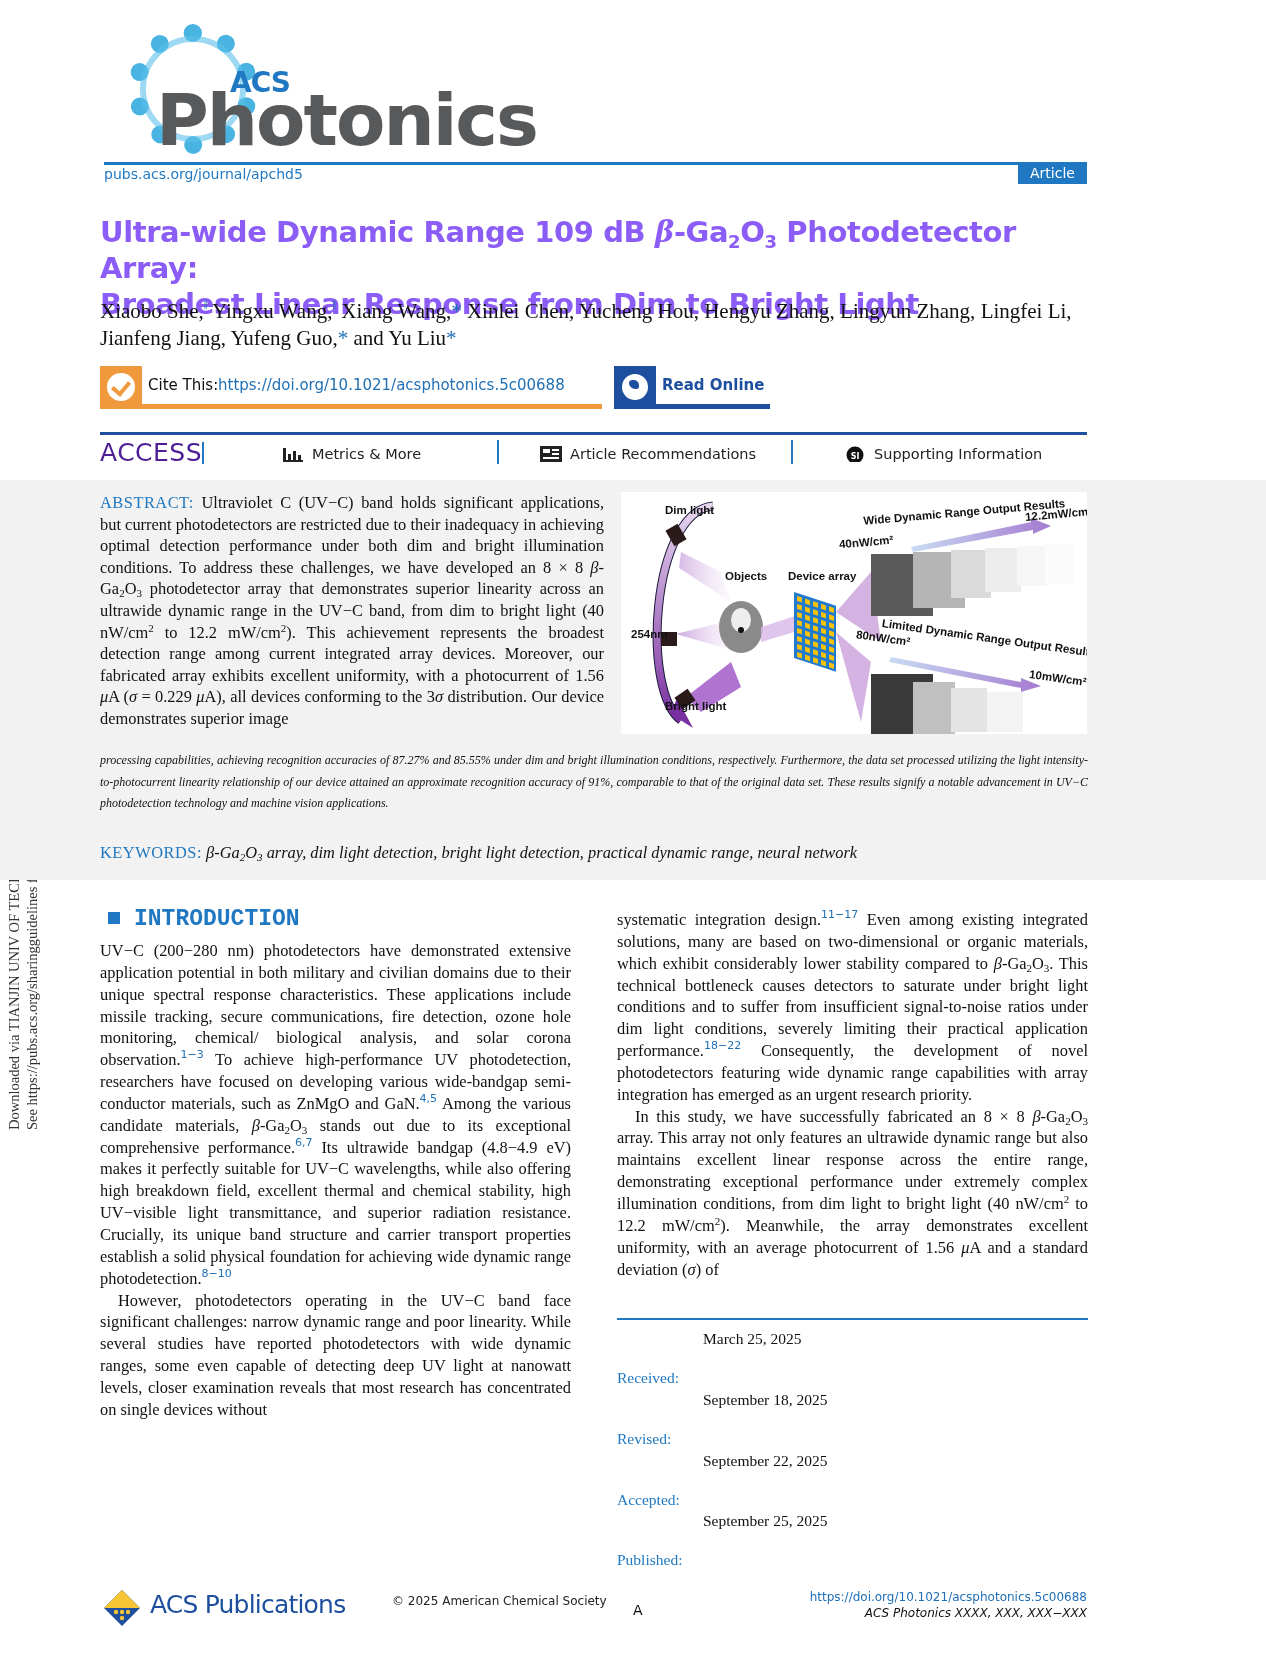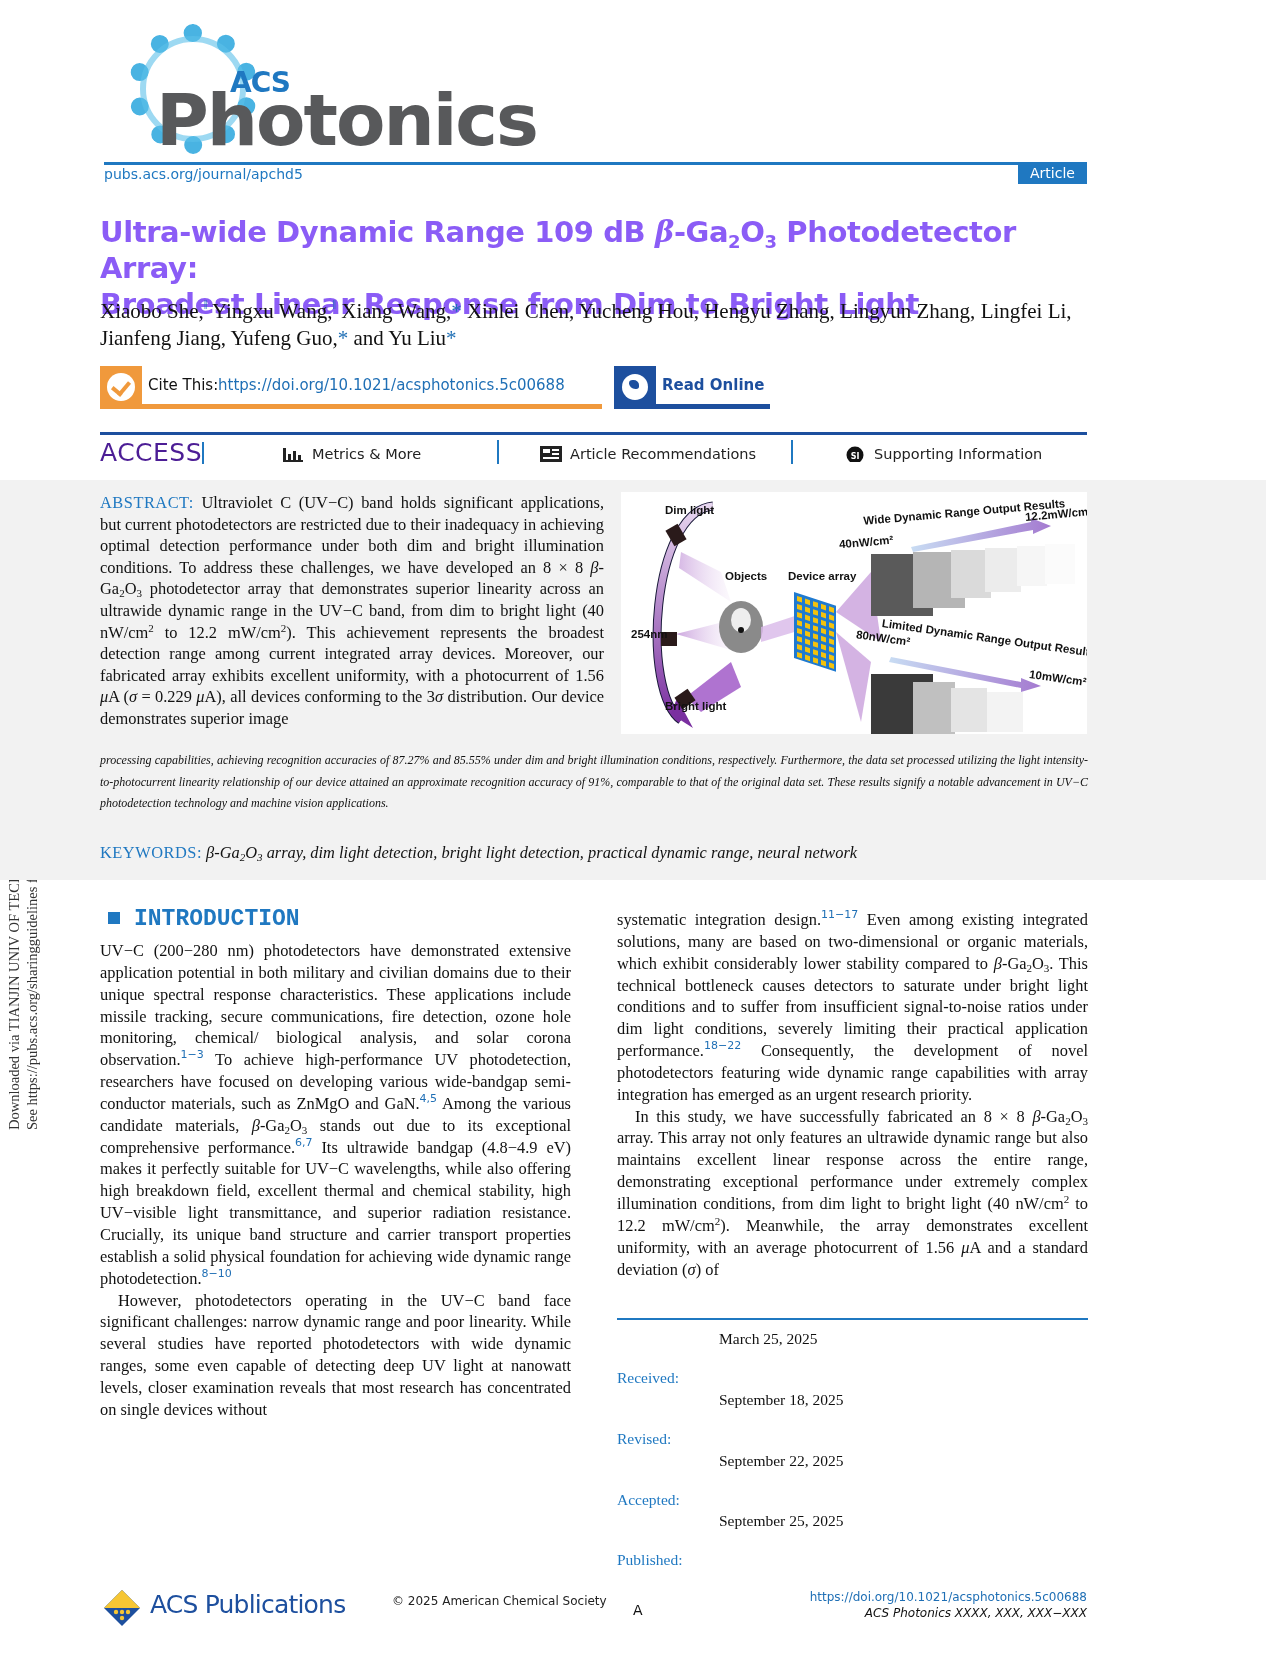--- a/index.html
+++ b/index.html
@@ -78,21 +78,21 @@
   .col p { margin: 0; }
   .col p.ind { text-indent: 18px; }
   .ref { color: #1f6fb5; font-family: "DejaVu Sans", sans-serif; font-size: 11px; vertical-align: 7px; line-height: 0; }
   .col-left { left: 100px; top: 940px; width: 471px; }
   .col-right { left: 617px; top: 909px; width: 471px; }
 
   .dates-rule { position: absolute; left: 617px; top: 1318px; width: 471px; height: 2px; background: #1f78c1; }
   .dates { position: absolute; left: 617px; top: 1328px; font-size: 15.5px; line-height: 21.8px; }
   .dates .row { display: flex; }
   .dates .k { width: 86px; color: #1f78c1; margin-top: 39px; }
-  .dates .v { color: #111; margin-left: 16px; }
+  .dates .v { color: #111; }
 
   
   .acs-pub-logo { position: absolute; left: 102px; top: 1588px; width: 40px; height: 40px; }
   .acs-pub-text { position: absolute; left: 150px; top: 1590px; font-family: "DejaVu Sans", sans-serif; font-size: 25px; color: #1d4f9e; letter-spacing: -0.8px; }
   .copyright { position: absolute; left: 392px; top: 1594px; font-family: "DejaVu Sans", sans-serif; font-size: 12px; color: #222; }
   .page-letter { position: absolute; left: 633px; top: 1602px; font-family: "DejaVu Sans", sans-serif; font-size: 14px; color: #111; }
   .footer-doi { position: absolute; right: 179px; top: 1590px; font-family: "DejaVu Sans", sans-serif; font-size: 12px; color: #1f6fb5; }
   .footer-cite { position: absolute; right: 179px; top: 1606px; font-family: "DejaVu Sans", sans-serif; font-size: 12px; color: #111; font-style: italic; }
 </style>
 </head>

